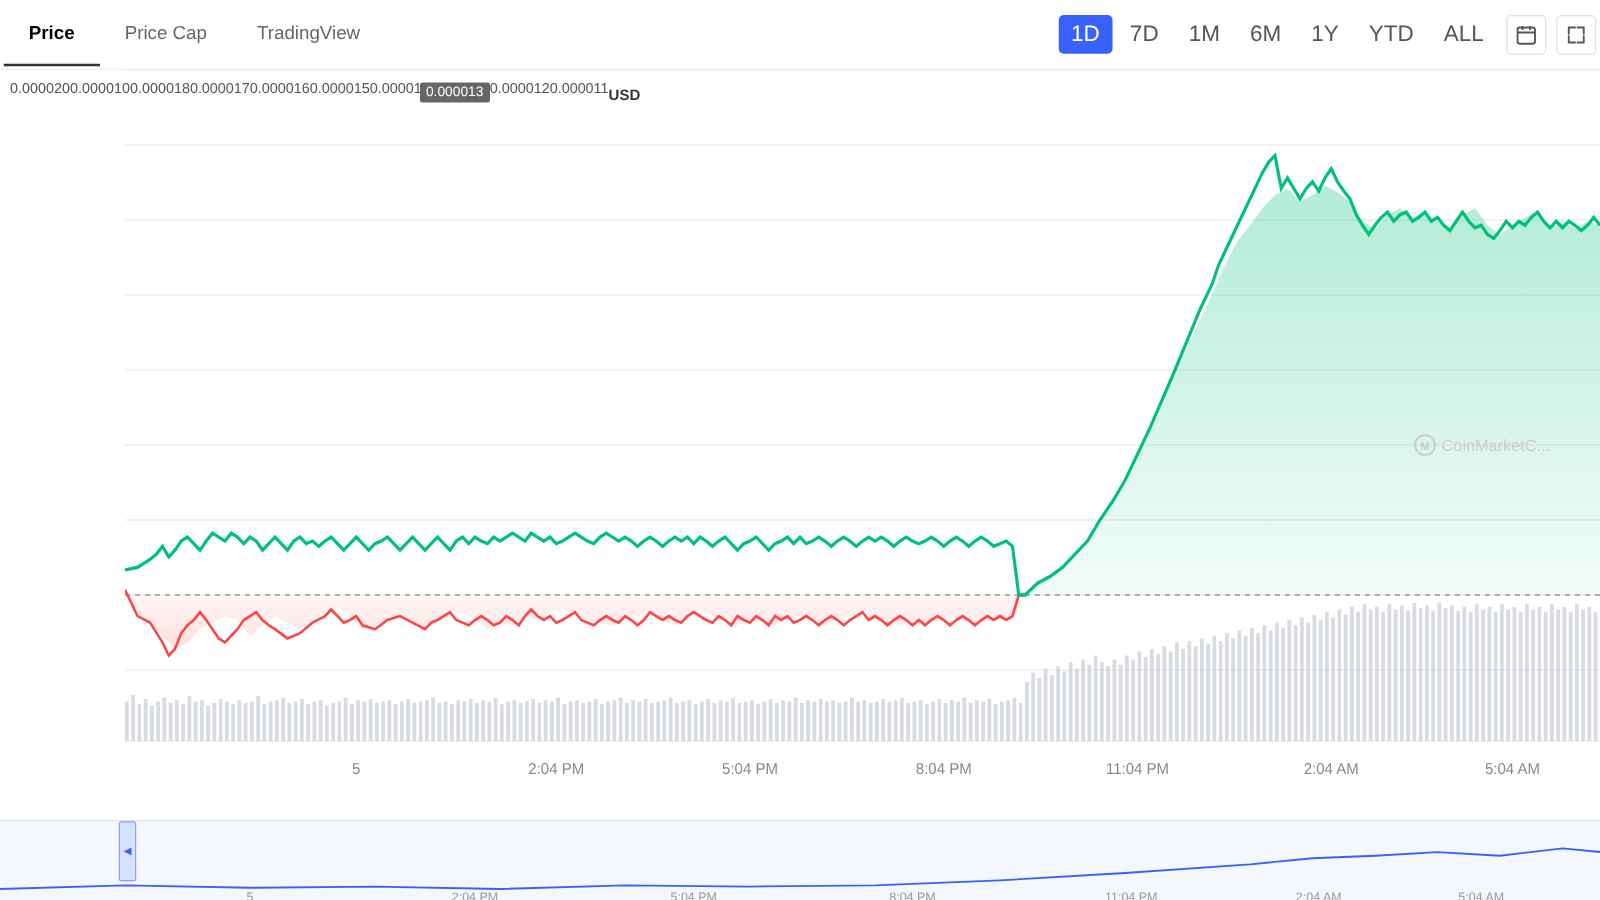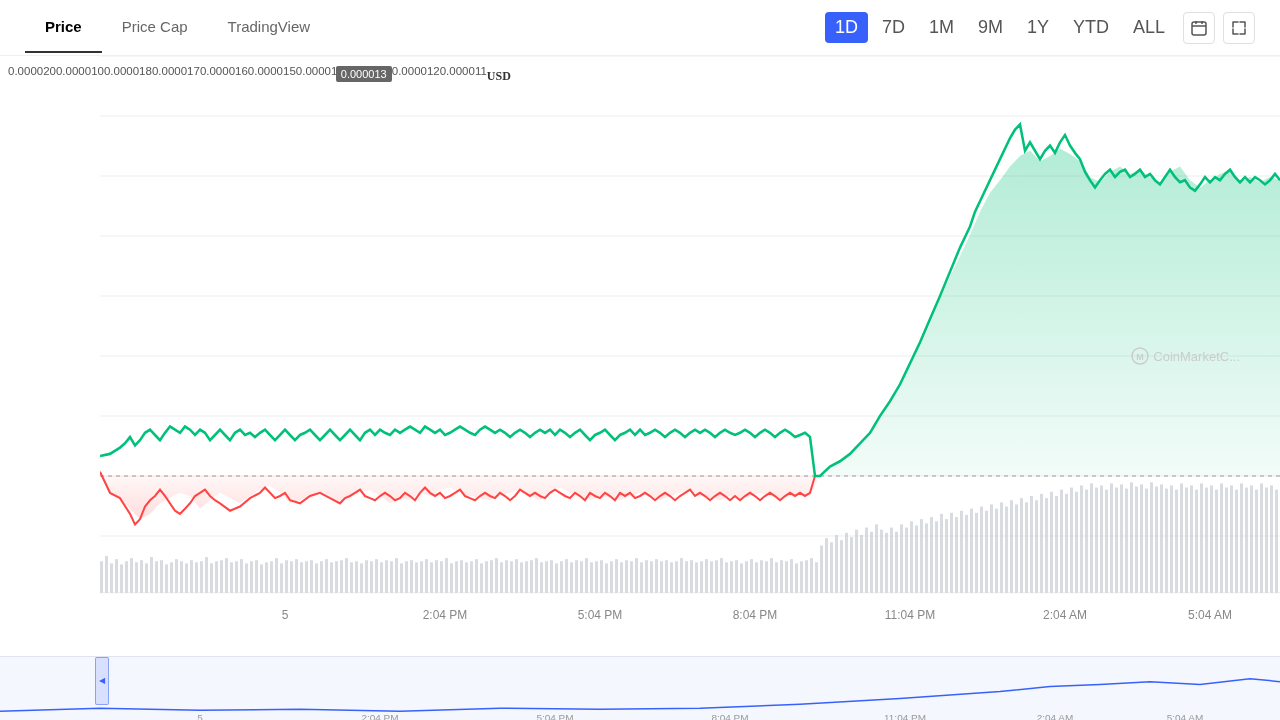--- a/index.html
+++ b/index.html
@@ -1,20 +1,20 @@
 <!DOCTYPE html>
 <html><head>
   <meta charset="utf-8">
   <style>
     * { margin: 0; padding: 0; box-sizing: border-box; }
     body { font-family: -apple-system, BlinkMacSystemFont, 'Segoe UI', sans-serif; background: #fff; width: 1280px; height: 720px; overflow: hidden; }
 
     .top-nav {
       display: flex; align-items: center; justify-content: space-between;
-      padding: 0 25px; height: 56px; border-bottom: 1px solid #f0f0f0;
+      padding: 0 3px; height: 56px; border-bottom: 1px solid #f0f0f0;
     }
     .nav-tabs { display: flex; gap: 0; }
     .nav-tab {
       padding: 16px 20px; font-size: 15px; cursor: pointer; color: #666;
       border-bottom: 2px solid transparent; font-weight: 500;
     }
     .nav-tab.active { color: #000; border-bottom: 2px solid #333; font-weight: 600; }
 
     .time-controls { display: flex; align-items: center; gap: 4px; }
     .time-btn {
@@ -59,21 +59,21 @@
 <div class="top-nav">
   <div class="nav-tabs">
     <div class="nav-tab active">Price</div>
     <div class="nav-tab">Price Cap</div>
     <div class="nav-tab">TradingView</div>
   </div>
   <div class="time-controls">
     <button class="time-btn active">1D</button>
     <button class="time-btn">7D</button>
     <button class="time-btn">1M</button>
-    <button class="time-btn">9M</button>
+    <button class="time-btn">6M</button>
     <button class="time-btn">1Y</button>
     <button class="time-btn">YTD</button>
     <button class="time-btn">ALL</button>
     <div class="icon-btn">
       <svg width="16" height="16" viewBox="0 0 16 16" fill="none">
         <rect x="1" y="2" width="14" height="13" rx="2" stroke="#555" stroke-width="1.5" fill="none"></rect>
         <line x1="1" y1="6" x2="15" y2="6" stroke="#555" stroke-width="1.5"></line>
         <line x1="5" y1="1" x2="5" y2="4" stroke="#555" stroke-width="1.5"></line>
         <line x1="11" y1="1" x2="11" y2="4" stroke="#555" stroke-width="1.5"></line>
       </svg>
@@ -95,21 +95,21 @@
     <div class="y-axis-label">0.000017</div>
     <div class="y-axis-label">0.000016</div>
     <div class="y-axis-label">0.000015</div>
     <div class="y-axis-label">0.000012</div>
     <div style="position:relative;">
       <div class="y-axis-label">0.000013</div>
       <div class="price-label-box" style="left:-8px; top:0px; transform:none; position:absolute; right:auto;">0.000013</div>
     </div>
     <div class="y-axis-label">0.000012</div>
     <div class="y-axis-label">0.000011</div>
-    <div class="y-axis-label" style="font-size:12px; font-weight:600; color:#333; margin-top:4px;font-family:Liberation Serif, serif;">USD</div>
+    <div class="y-axis-label" style="font-size:12px; font-weight:600; color:#333; margin-top:4px;">USD</div>
   </div>
 
   <div class="chart-body">
     <svg class="chart-svg" viewBox="0 0 1180 570" preserveAspectRatio="none" xmlns="http://www.w3.org/2000/svg">
       <defs>
         <linearGradient id="greenGrad" x1="0" y1="0" x2="0" y2="1">
           <stop offset="0%" stop-color="#00c07a" stop-opacity="0.3"></stop>
           <stop offset="100%" stop-color="#00c07a" stop-opacity="0.05"></stop>
         </linearGradient>
         <linearGradient id="redGrad" x1="0" y1="0" x2="0" y2="1">

